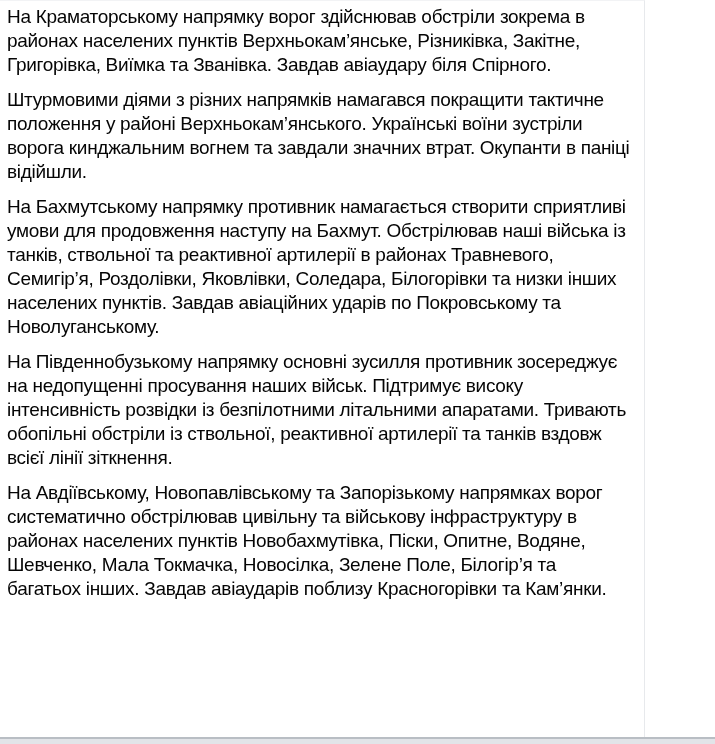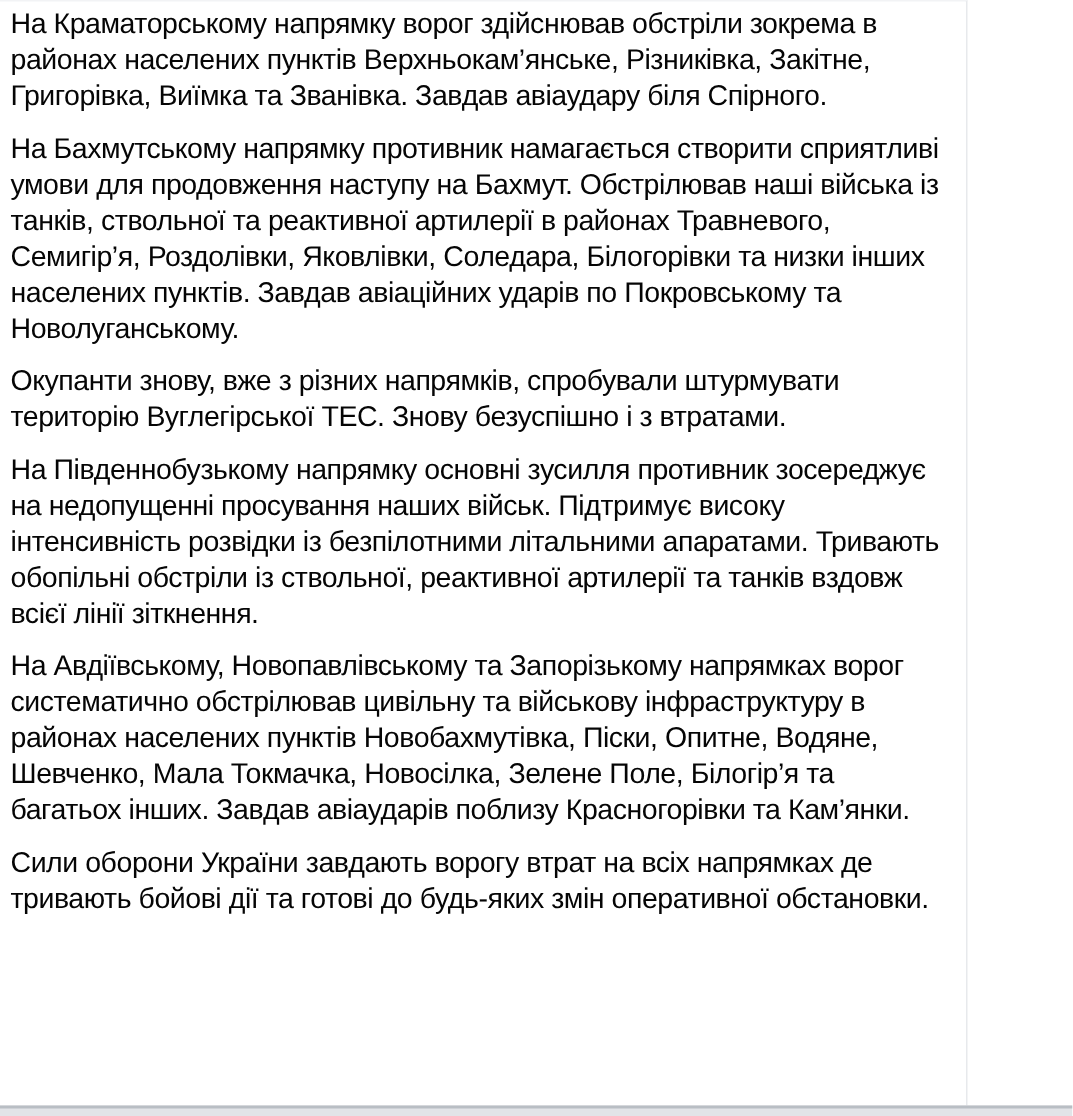--- a/index.html
+++ b/index.html
@@ -41,20 +41,19 @@
     background: #e2e4e8;
     border-top: 2px solid #b9bec4;
     box-sizing: border-box;
   }
 </style>
 </head>
 <body>
 
 <div class="post-body">
   <p class="post-paragraph">На Краматорському напрямку ворог здійснював обстріли зокрема в районах населених пунктів Верхньокам’янське, Різниківка, Закітне, Григорівка, Виїмка та Званівка. Завдав авіаудару біля Спірного.</p>
+  <p class="post-paragraph">Штурмовими діями з різних напрямків намагався покращити тактичне положення у районі Верхньокам’янського. Українські воїни зустріли ворога кинджальним вогнем та завдали значних втрат. Окупанти в паніці відійшли.</p>
   <p class="post-paragraph">На Бахмутському напрямку противник намагається створити сприятливі умови для продовження наступу на Бахмут. Обстрілював наші війська із танків, ствольної та реактивної артилерії в районах Травневого, Семигір’я, Роздолівки, Яковлівки, Соледара, Білогорівки та низки інших населених пунктів. Завдав авіаційних ударів по Покровському та Новолуганському.</p>
-  <p class="post-paragraph">Окупанти знову, вже з різних напрямків, спробували штурмувати територію Вуглегірської ТЕС. Знову безуспішно і з втратами.</p>
   <p class="post-paragraph">На Південнобузькому напрямку основні зусилля противник зосереджує на недопущенні просування наших військ. Підтримує високу інтенсивність розвідки із безпілотними літальними апаратами. Тривають обопільні обстріли із ствольної, реактивної артилерії та танків вздовж всієї лінії зіткнення.</p>
   <p class="post-paragraph">На Авдіївському, Новопавлівському та Запорізькому напрямках ворог систематично обстрілював цивільну та військову інфраструктуру в районах населених пунктів Новобахмутівка, Піски, Опитне, Водяне, Шевченко, Мала Токмачка, Новосілка, Зелене Поле, Білогір’я та багатьох інших. Завдав авіаударів поблизу Красногорівки та Кам’янки.</p>
-  <p class="post-paragraph">Сили оборони України завдають ворогу втрат на всіх напрямках де тривають бойові дії та готові до будь-яких змін оперативної обстановки.</p>
 </div>
 
 <div class="bottom-divider"></div>
 
 </body></html>

